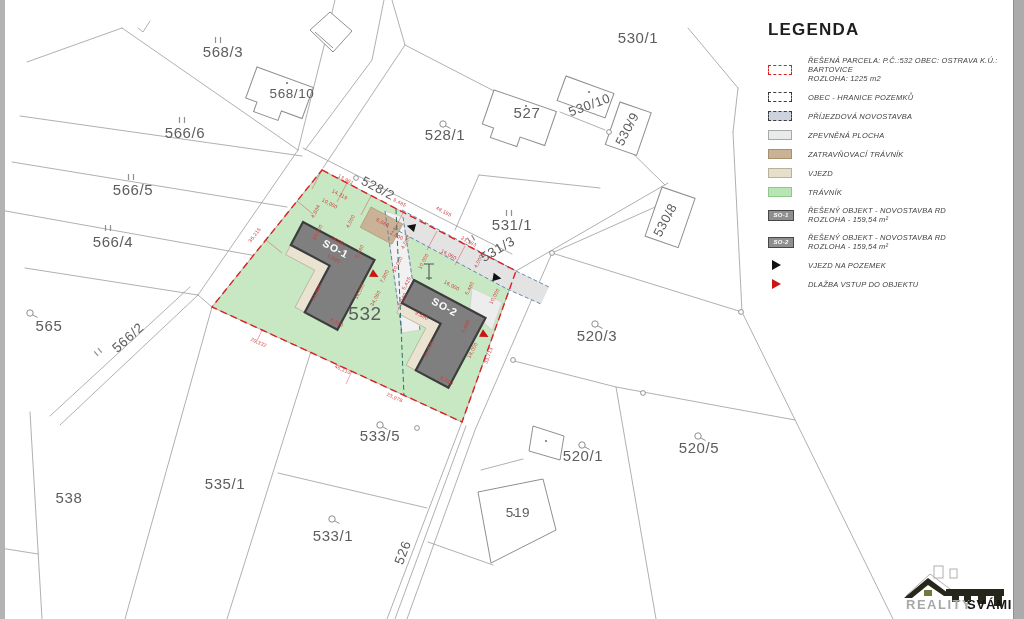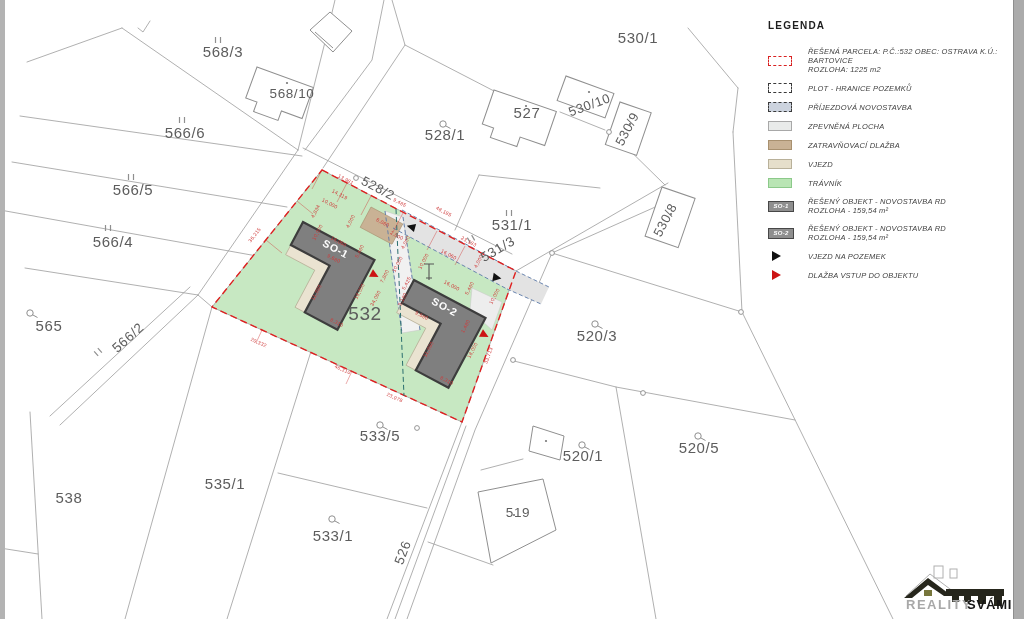--- a/index.html
+++ b/index.html
@@ -4,21 +4,21 @@
 <style>
   html,body{margin:0;padding:0;background:#fff;}
   body{font-family:"Liberation Sans",sans-serif;}
   #app{position:relative;width:1024px;height:619px;background:#ffffff;overflow:hidden;}
   #plan{position:absolute;left:0;top:0;}
   #plan text{font-family:"Liberation Sans",sans-serif;}
   .edge-left{position:absolute;left:0;top:0;width:5px;height:619px;background:#b3b3b3;}
   .edge-right{position:absolute;left:1013px;top:0;width:11px;height:619px;background:#ababab;border-left:1px solid #8e8e8e;}
   
   #legend{position:absolute;left:768px;top:20px;width:240px;}
-  #legend h1{font-size:10px;font-weight:bold;letter-spacing:1.2px;color:#1e1e1e;margin:0 0 16px 0;}
+  #legend h1{font-size:17px;font-weight:bold;letter-spacing:1.2px;color:#1e1e1e;margin:0 0 16px 0;}
   .lg-row{display:flex;align-items:center;margin-bottom:9px;font-style:italic;}
   .lg-sw{width:30px;flex:0 0 30px;display:flex;justify-content:flex-start;}
   .lg-box{width:24px;height:10px;box-sizing:border-box;}
   .lg-badge{width:26px;height:11px;box-sizing:border-box;font-size:6px;font-weight:bold;color:#fff;
             display:flex;align-items:center;justify-content:center;letter-spacing:.3px;}
   .lg-arrow{width:0;height:0;border-top:5px solid transparent;border-bottom:5px solid transparent;
             border-left:9px solid #000;margin-left:4px;}
   .lg-txt{margin-left:10px;font-size:7.5px;line-height:9px;letter-spacing:.2px;color:#3f3f3f;}
   
   #logo{position:absolute;left:898px;top:556px;}
@@ -292,21 +292,21 @@
           <div class="lg-txt">
             <div>ŘEŠENÁ PARCELA:  P.Č.:532 OBEC: OSTRAVA K.Ú.: BARTOVICE</div>
             <div>ROZLOHA:  1225 m2</div>
           </div>
         </div>
         <div class="lg-row">
           <div class="lg-sw">
             <div class="lg-box" style="background: rgb(255, 255, 255); border: 1.6px dashed rgb(58, 58, 58);"></div>
           </div>
           <div class="lg-txt">
-            <div>PLOT - HRANICE POZEMKŮ</div>
+            <div>OBEC - HRANICE POZEMKŮ</div>
           </div>
         </div>
         <div class="lg-row">
           <div class="lg-sw">
             <div class="lg-box" style="background: rgb(204, 211, 222); border: 1.6px dashed rgb(58, 58, 58);"></div>
           </div>
           <div class="lg-txt">
             <div>PŘÍJEZDOVÁ NOVOSTAVBA</div>
           </div>
         </div>
@@ -316,21 +316,21 @@
           </div>
           <div class="lg-txt">
             <div>ZPEVNĚNÁ PLOCHA</div>
           </div>
         </div>
         <div class="lg-row">
           <div class="lg-sw">
             <div class="lg-box" style="background: rgb(201, 178, 149); border: 0.8px solid rgb(168, 144, 111);"></div>
           </div>
           <div class="lg-txt">
-            <div>ZATRAVŇOVACÍ DLAŽBA</div>
+            <div>ZATRAVŇOVACÍ TRÁVNÍK</div>
           </div>
         </div>
         <div class="lg-row">
           <div class="lg-sw">
             <div class="lg-box" style="background: rgb(230, 223, 203); border: 0.8px solid rgb(185, 177, 154);"></div>
           </div>
           <div class="lg-txt">
             <div>VJEZD</div>
           </div>
         </div>

